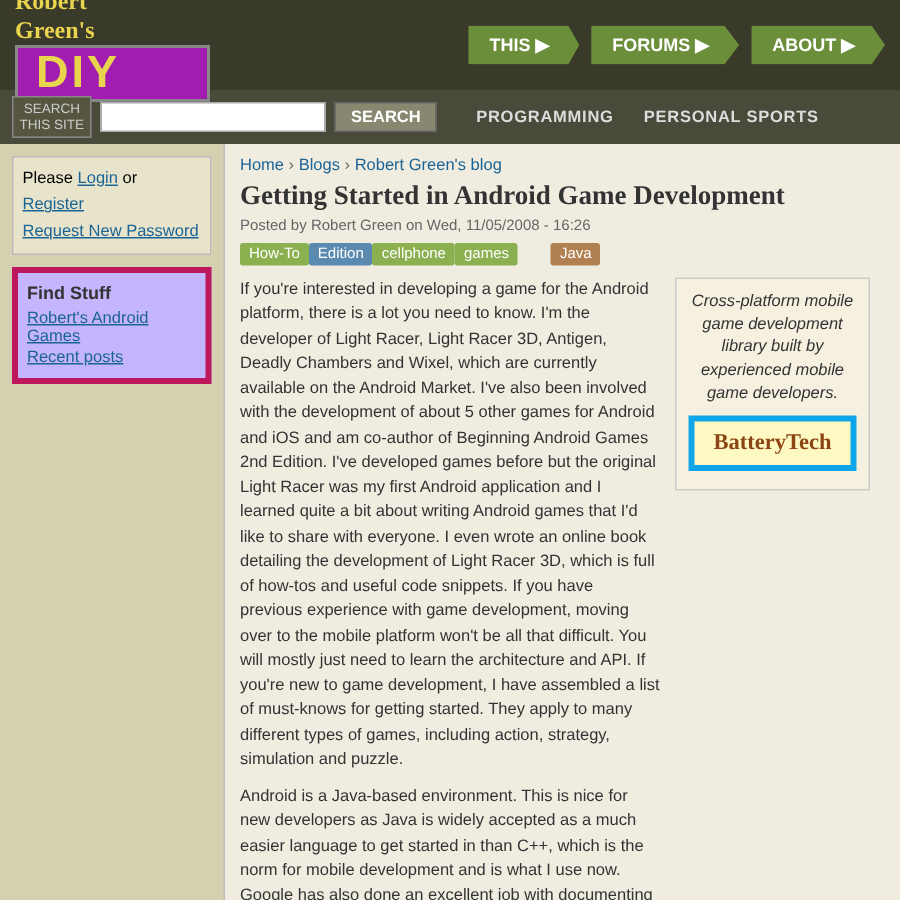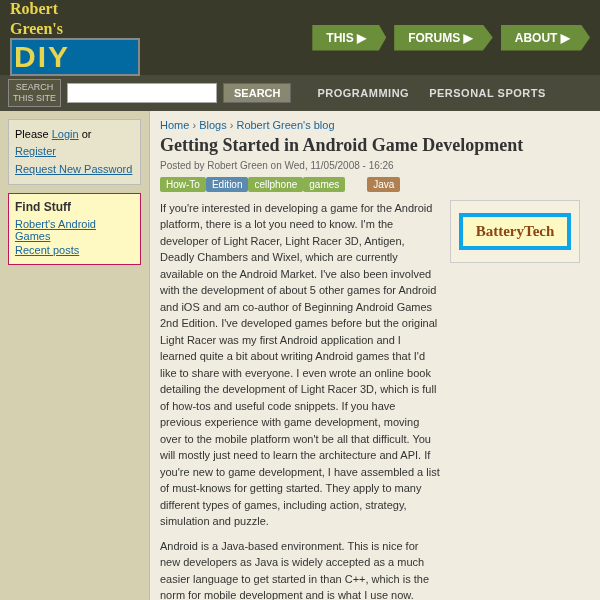--- a/index.html
+++ b/index.html
@@ -4,41 +4,41 @@
   <style>
     * { margin: 0; padding: 0; box-sizing: border-box; }
     body { font-family: Arial, sans-serif; font-size: 12px; background: #c8c8a0; width: 600px; }
 
     
     #header {
       background: #3a3a2a;
       display: flex;
       align-items: center;
       padding: 8px 10px;
-      height: 75px;
+      height: 60px;
     }
     #logo-area {
       width: 130px;
       flex-shrink: 0;
     }
     #logo-text {
       color: #e8d44d;
       font-size: 16px;
       font-weight: bold;
       font-family: Georgia, serif;
       line-height: 1.2;
     }
     #logo-diy {
       color: #e8d44d;
       font-size: 30px;
       font-weight: bold;
       font-family: Impact, sans-serif;
       letter-spacing: 2px;
-      background: #0369a1;
-      padding: 0 2px;
+      background: #a21caf;
+      padding: 0 12px;
       border: 2px solid #888;
     }
     #header-nav {
       display: flex;
       gap: 8px;
       margin-left: auto;
     }
     .header-nav-btn {
       background: #6b8e3a;
       color: white;
@@ -122,22 +122,22 @@
       margin-bottom: 8px;
       font-size: 11px;
       line-height: 1.6;
     }
     .sidebar-login-box a {
       color: #1a6496;
       text-decoration: underline;
       cursor: pointer;
     }
     .sidebar-find-box {
-      background: #fef9c3;
-      border: 1px solid #be185d;
+      background: #c4b5fd;
+      border: 4px solid #be185d;
       padding: 6px;
       margin-bottom: 24px;
     }
     .sidebar-find-title {
       font-weight: bold;
       font-size: 12px;
       margin-bottom: 4px;
       color: #333;
     }
     .sidebar-link {
@@ -313,20 +313,21 @@
     <div id="article-with-ad">
       <div id="article-text">
         <div id="article-body">
           <p>If you're interested in developing a game for the Android platform, there is a lot you need to know. I'm the developer of Light Racer, Light Racer 3D, Antigen, Deadly Chambers and Wixel, which are currently available on the Android Market. I've also been involved with the development of about 5 other games for Android and iOS and am co-author of Beginning Android Games 2nd Edition. I've developed games before but the original Light Racer was my first Android application and I learned quite a bit about writing Android games that I'd like to share with everyone. I even wrote an online book detailing the development of Light Racer 3D, which is full of how-tos and useful code snippets. If you have previous experience with game development, moving over to the mobile platform won't be all that difficult. You will mostly just need to learn the architecture and API. If you're new to game development, I have assembled a list of must-knows for getting started. They apply to many different types of games, including action, strategy, simulation and puzzle.</p>
           <p>Android is a Java-based environment. This is nice for new developers as Java is widely accepted as a much easier language to get started in than C++, which is the norm for mobile development and is what I use now. Google has also done an excellent job with documenting the API and providing examples to use. There is an example to show functionality for almost 100% of the API, called API Demos. If you're familiar with Java and have already used Eclipse, getting your first app working should be fairly simple. If you've never coded anything in your life before, you will have a lot to absorb as you move forward, but don't get discouraged. If you have some experience and are wanting to develop a cross-platform game or high-performance Android game in C++, check out BatteryTech, which is a platform I wrote and am currently using for game development.</p>
 
         </div>
       </div>
       <div id="article-sidebar">
         <div id="ad-box">
+          <div class="ad-title">Cross-platform mobile game development library built by experienced mobile game developers.</div>
           <div class="ad-logo">
             <div class="ad-logo-text">BatteryTech</div>
           </div>
         </div>
       </div>
     </div>
   </div>
 </div>
 
 </body></html>

